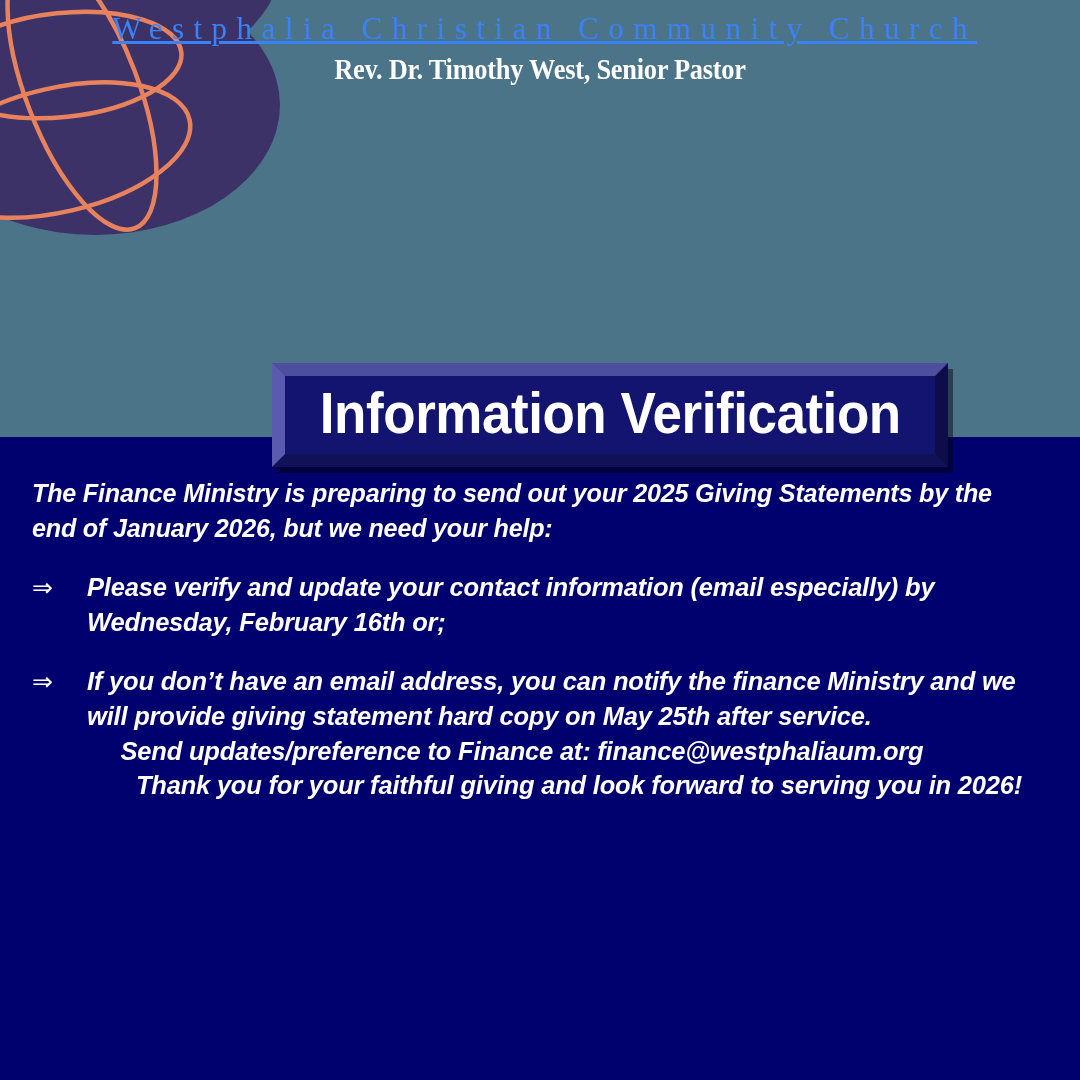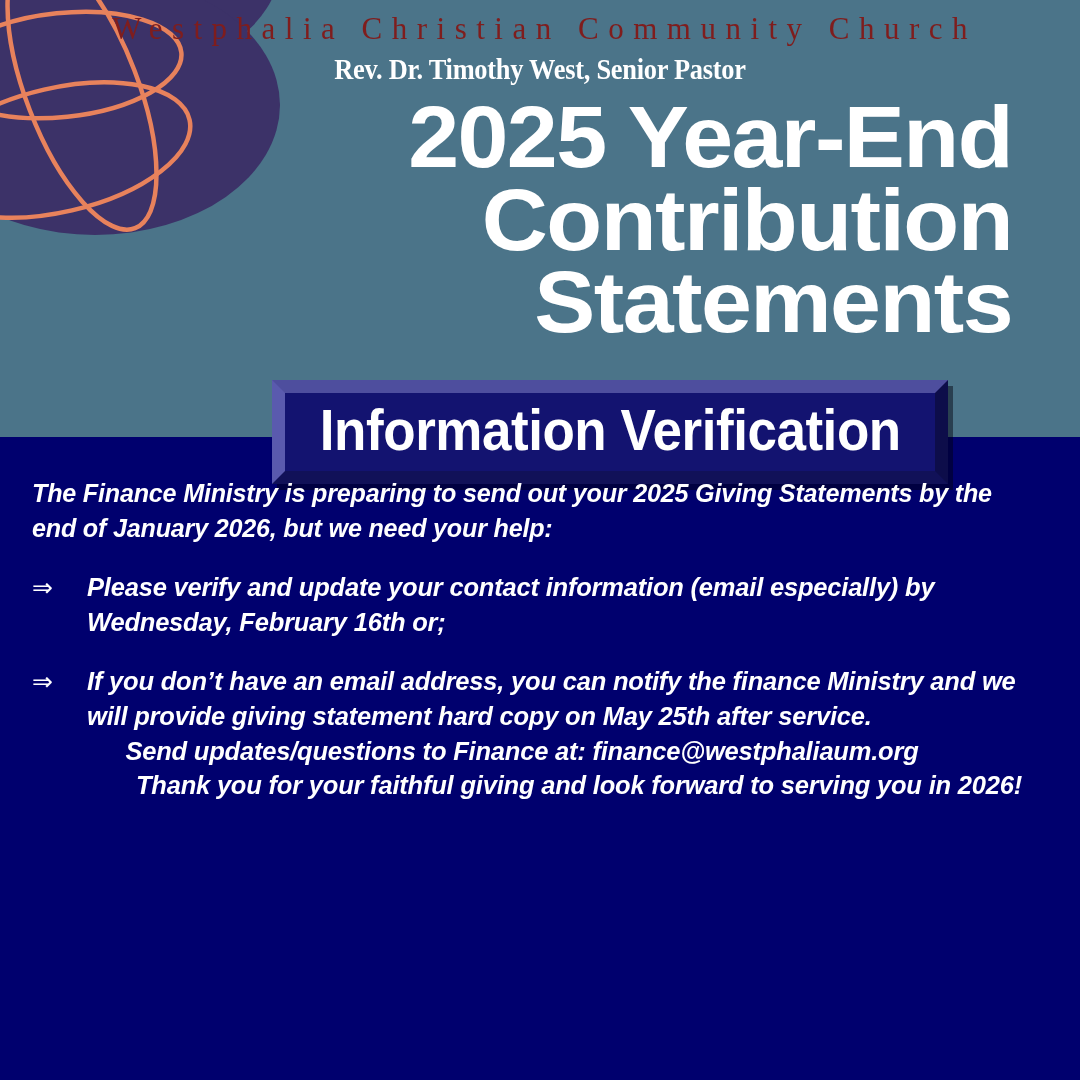--- a/index.html
+++ b/index.html
@@ -36,28 +36,29 @@
     pointer-events: none;
   }
   .decor svg { display: block; }
 
   
   .church-name {
     position: absolute;
     left: 0; top: 13px;
     width: 1080px;
     text-align: center;
-    color: #7f1d1d;
+    color: #3b82f6;
     font-family: "Liberation Serif", serif;
     font-size: 31px;
     font-weight: 400;
     letter-spacing: 9.5px;
     text-indent: 9.5px;
     white-space: nowrap;
     line-height: 1.05;
+    text-decoration: underline;
   }
   .pastor-name {
     position: absolute;
     left: 0; top: 52px;
     width: 1080px;
     text-align: center;
     color: #ffffff;
     font-family: "Liberation Serif", serif;
     font-weight: 700;
     font-size: 30px;
@@ -94,21 +95,20 @@
     background: #701a75;
     border-top: 13px solid #4e4e9e;
     border-left: 13px solid #5a5aae;
     border-right: 13px solid #0d0d4a;
     border-bottom: 13px solid #111158;
     box-sizing: border-box;
     box-shadow: 5px 6px 0 rgba(0,0,10,0.45);
     display: flex;
     align-items: center;
     justify-content: center;
-    margin-top: 17px;
   }
   .banner-inner {
     width: 100%;
     height: 100%;
     background: #131370;
     display: flex;
     align-items: center;
     justify-content: center;
   }
   .banner-text {
@@ -194,25 +194,20 @@
         <ellipse cx="58" cy="150" rx="135" ry="62" fill="none" stroke="#e8825c" stroke-width="4.5" transform="rotate(-13 58 150)"></ellipse>
         <ellipse cx="82" cy="90" rx="56" ry="148" fill="none" stroke="#e8825c" stroke-width="4.5" transform="rotate(-21 82 90)"></ellipse>
       </g>
     </svg>
   </div>
 
   <div class="church-name">Westphalia Christian Community Church</div>
 
   <div class="pastor-name">Rev. Dr. Timothy West, Senior Pastor</div>
 
-  <div class="title-block">
-    <span class="tline">2025 Year-End</span>
-    <span class="tline">Contribution</span>
-    <span class="tline">Statements</span>
-  </div>
 
   <div class="banner">
     <div class="banner-inner">
       <span class="banner-text">Information Verification</span>
     </div>
   </div>
 
   <div class="body">
 
     <p class="para-intro">The Finance Ministry is preparing to send out your 2025 Giving Statements by the end of January 2026, but we need your help:</p>
@@ -220,20 +215,20 @@
     <div class="bullet-row">
       <span class="bullet-glyph">⇒</span>
       <span class="bullet-text">Please verify and update your contact information (email especially) by Wednesday, February 16th or;</span>
     </div>
 
     <div class="bullet-row">
       <span class="bullet-glyph">⇒</span>
       <span class="bullet-text">If you don’t have an email address, you can notify the finance Ministry and we will provide giving statement hard copy on May 25th after service.</span>
     </div>
 
-    <p class="email-line">Send updates/questions to Finance at: finance@westphaliaum.org</p>
+    <p class="email-line">Send updates/preference to Finance at: finance@westphaliaum.org</p>
 
 
     <p class="thanks-line">Thank you for your faithful giving and look forward to serving you in 2026!</p>
 
   </div>
 
 </div>
 
 </body></html>

